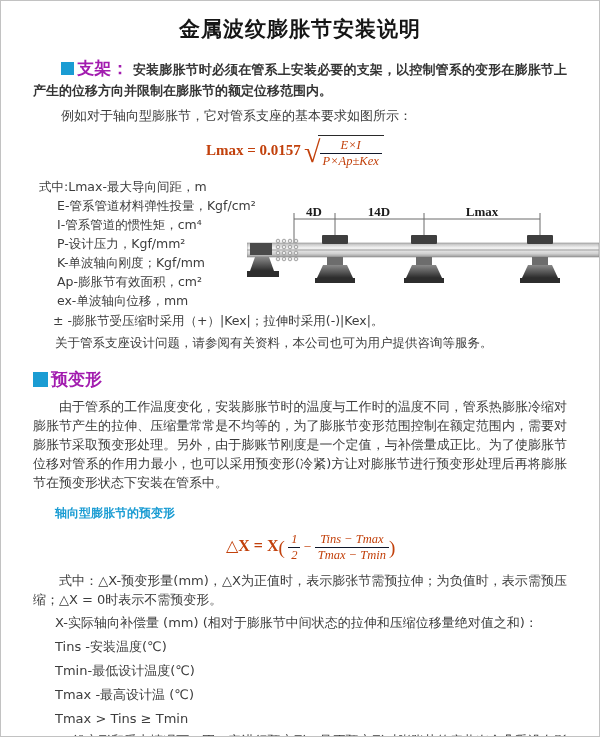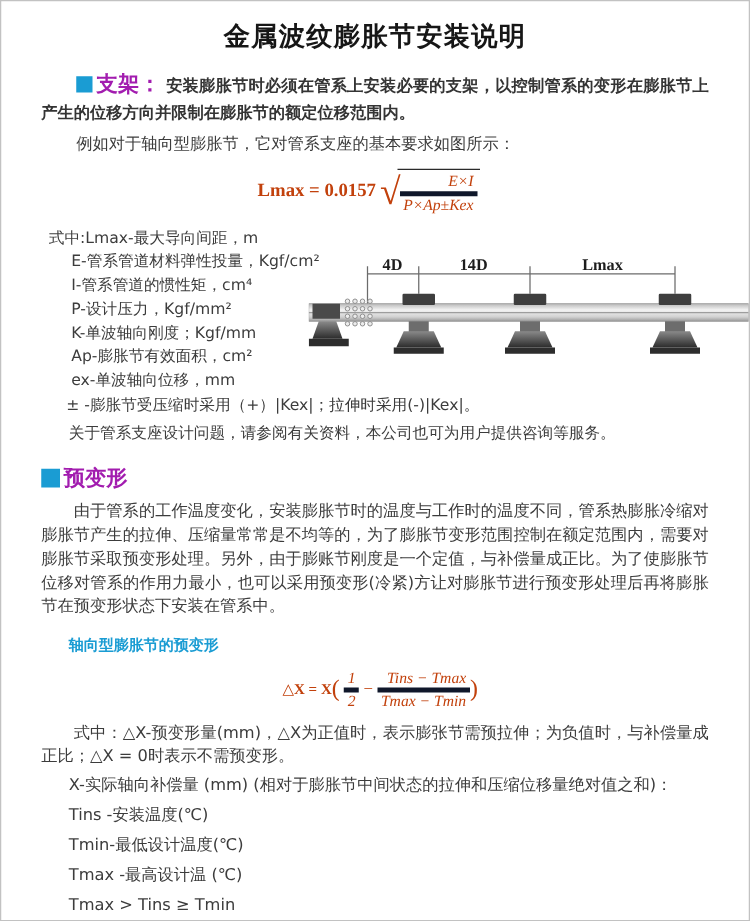--- a/index.html
+++ b/index.html
@@ -18,28 +18,28 @@
        margin-right:3px; vertical-align:-1px; }
   .blue-h{ color:#a21caf; font-weight:bold; font-size:17px; }
   .support-line{ margin:15px 2px 0; line-height:21px; text-indent:28px; text-align:justify; }
   .support-intro{ font-weight:600; color:#343434; }
   .example-line{ margin:5px 2px 0; line-height:19px; text-indent:28px; }
 
   .formula{ font-family:"Liberation Serif","DejaVu Serif",serif; color:#c2410c; white-space:nowrap; }
   .f-lhs{ font-weight:bold; font-size:15px; font-style:normal; }
   .frac{ display:inline-block; vertical-align:middle; text-align:center;
          font-style:italic; font-size:12.5px; line-height:1.2; }
-  .frac .num{ display:block; border-bottom:4px solid #0f172a; padding:0 3px;text-align:right; }
+  .frac .num{ display:block; border-bottom:1px solid #0f172a; padding:0 3px; }
   .frac .den{ display:block; padding:0 3px; }
   .sqrt-sign{ font-size:30px; font-weight:400; vertical-align:middle; margin-right:-3px; font-style:normal; }
   .radicand{ display:inline-block; border-top:1.5px solid #2a2a2a; vertical-align:middle; padding:2px 2px 0; }
   .paren{ font-size:19px; vertical-align:middle; font-style:normal; }
   .formula1{ margin:10px 0 0 175px; }
   .formula2{ margin:10px 0 0 195px; font-size:13.5px; }
-  .formula2 .f-lhs{ font-size:12px; }
+  .formula2 .f-lhs{ font-size:16px; }
 
   .definitions{ margin-top:8px; line-height:19px; font-size:12.5px; }
   .def-head{ margin-left:8px; }
   .def-item{ margin-left:26px; }
   .def-pm{ margin-left:22px; margin-top:1px; }
   .services{ margin:3px 0 0 24px; line-height:19px; font-size:12.5px; }
 
   .diagram{ position:absolute; left:246px; top:204px; width:352px; height:96px; }
   .dim-label{ font-family:"Liberation Serif","DejaVu Serif",serif; font-weight:bold;
               font-size:13px; fill:#1d1d1d; }
@@ -92,21 +92,21 @@
     <p class="h3-blue h3-axial">轴向型膨胀节的预变形</p>
 
     <div class="formula formula2">
       <span class="f-lhs">△X = X</span><span class="paren">(</span>
       <span class="frac"><span class="num">1</span><span class="den">2</span></span>
       <span>−</span>
       <span class="frac"><span class="num">Tins − Tmax</span><span class="den">Tmax − Tmin</span></span><span class="paren">)</span>
     </div>
 
     <div class="axial-notes">
-      <p class="note-p">式中：△X-预变形量(mm)，△X为正值时，表示膨张节需预拉伸；为负值时，与补偿量成正比；△X = 0时表示不需预变形。</p>
+      <p class="note-p">式中：△X-预变形量(mm)，△X为正值时，表示膨张节需预拉伸；为负值时，表示需预压缩；△X = 0时表示不需预变形。</p>
       <div class="note-ind">X-实际轴向补偿量 (mm) (相对于膨胀节中间状态的拉伸和压缩位移量绝对值之和)：</div>
       <div class="note-ind">Tins -安装温度(℃)</div>
       <div class="note-ind">Tmin-最低设计温度(℃)</div>
       <div class="note-ind">Tmax -最高设计温 (℃)</div>
       <div class="note-ind">Tmax &gt; Tins ≥ Tmin</div>
       <p class="note-p">一般变形和受力情况下，不一定进行预变形，足否预变形对膨胀节的疲劳寿命几乎没有影响。</p>
     </div>
 
   </div>
 

